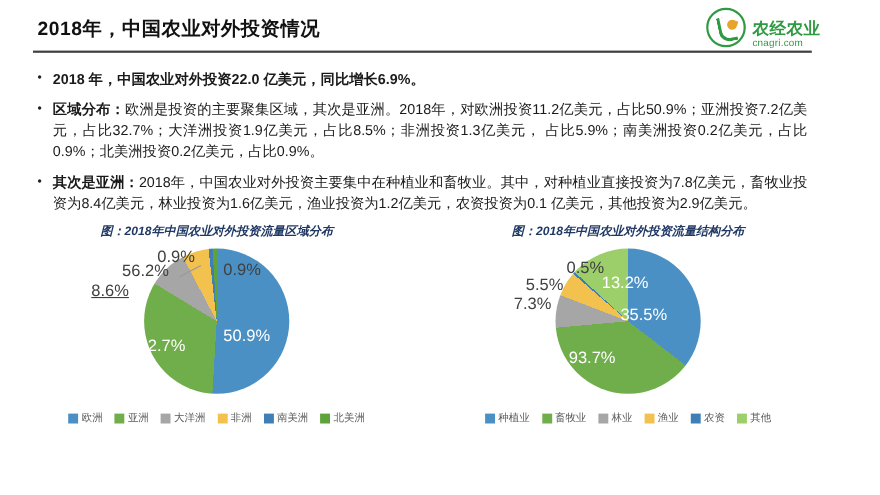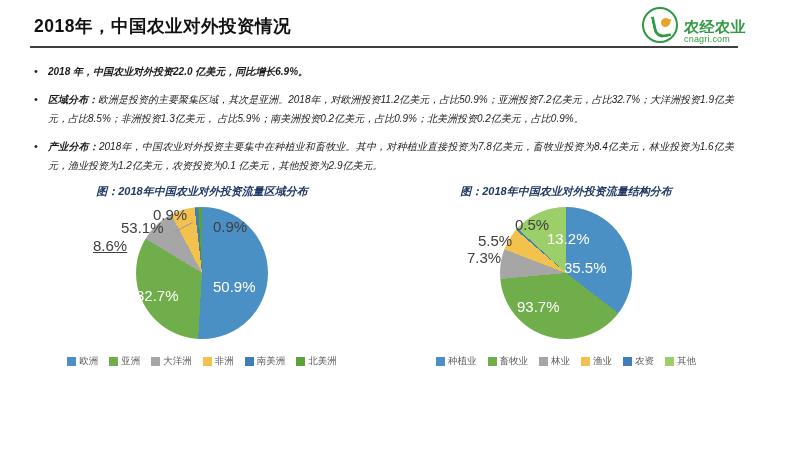--- a/index.html
+++ b/index.html
@@ -111,37 +111,36 @@
     margin-bottom: 9px;
   }
   .dot {
     width: 14px;
     flex: 0 0 14px;
     font-size: 11px;
     line-height: 19px;
     color: #222;
   }
   .btext {
-    font-size: 10px;
+    font-size: 13px;
     line-height: 19px;
     text-align: justify;
     color: #1a1a1a;
-    font-style: italic;
   }
   .btext b {
     font-weight: bold;
   }
   .lead {
     font-weight: bold;
   }
   
   .charts {
     display: flex;
     margin-top: 6px;
-    padding: 0 20px;
+    padding: 0 10px;
   }
   .chart-block {
     flex: 1 1 50%;
     position: relative;
     height: 200px;
   }
   .chart-caption {
     text-align: center;
     font-size: 11px;
     font-weight: bold;
@@ -226,37 +225,37 @@
     <div class="bullet">
       <div class="dot">•</div>
       <div class="btext">
         <b class="lead">区域分布：</b><span>欧洲是投资的主要聚集区域，其次是亚洲。2018年，对欧洲投资11.2亿美元，占比50.9%；亚洲投资7.2亿美元，占比32.7%；大洋洲投资1.9亿美元，占比8.5%；非洲投资1.3亿美元， 占比5.9%；南美洲投资0.2亿美元，占比0.9%；北美洲投资0.2亿美元，占比0.9%。</span>
       </div>
     </div>
 
     <div class="bullet">
       <div class="dot">•</div>
       <div class="btext">
-        <b class="lead">产业分布：</b><span>2018年，中国农业对外投资主要集中在种植业和畜牧业。其中，对种植业直接投资为7.8亿美元，畜牧业投资为8.4亿美元，林业投资为1.6亿美元，渔业投资为1.2亿美元，农资投资为0.1 亿美元，其他投资为2.9亿美元。</span>
+        <b class="lead">其次是亚洲：</b><span>2018年，中国农业对外投资主要集中在种植业和畜牧业。其中，对种植业直接投资为7.8亿美元，畜牧业投资为8.4亿美元，林业投资为1.6亿美元，渔业投资为1.2亿美元，农资投资为0.1 亿美元，其他投资为2.9亿美元。</span>
       </div>
     </div>
 
   </div>
 
   <div class="charts">
 
     <div class="chart-block">
       <div class="chart-caption">图：2018年中国农业对外投资流量区域分布</div>
       <div class="pie-wrap">
         <div class="pie" id="pie-region" style="background: conic-gradient(rgb(74, 144, 196) 0deg, rgb(74, 144, 196) 183.423deg, rgb(111, 174, 74) 183.423deg, rgb(111, 174, 74) 301.261deg, rgb(166, 166, 166) 301.261deg, rgb(166, 166, 166) 332.252deg, rgb(242, 193, 78) 332.252deg, rgb(242, 193, 78) 353.514deg, rgb(63, 127, 181) 353.514deg, rgb(63, 127, 181) 356.757deg, rgb(93, 162, 58) 356.757deg, rgb(93, 162, 58) 360deg);"></div>
 
         <div class="lbl onpie" style="left:193px; top:77px;">50.9%</div>
         <div class="lbl onpie" style="left:116px; top:86px;">32.7%</div>
         <div class="lbl" style="left:73px; top:36px;text-decoration:underline;">8.6%</div>
-        <div class="lbl" style="left:101px; top:18px;">53.1%</div>
+        <div class="lbl" style="left:101px; top:18px;">56.2%</div>
         <div class="lbl" style="left:133px; top:5px;">0.9%</div>
         <div class="lbl" style="left:193px; top:17px;">0.9%</div>
 
         <div class="leader" style="left:152px; top:26px; width:22px; transform:rotate(-28deg);"></div>
       </div>
       <div class="legend">
         <div class="lg-item">
             <span class="swatch" style="background:#4a90c4"></span>
             <span>欧洲</span>
           </div>

